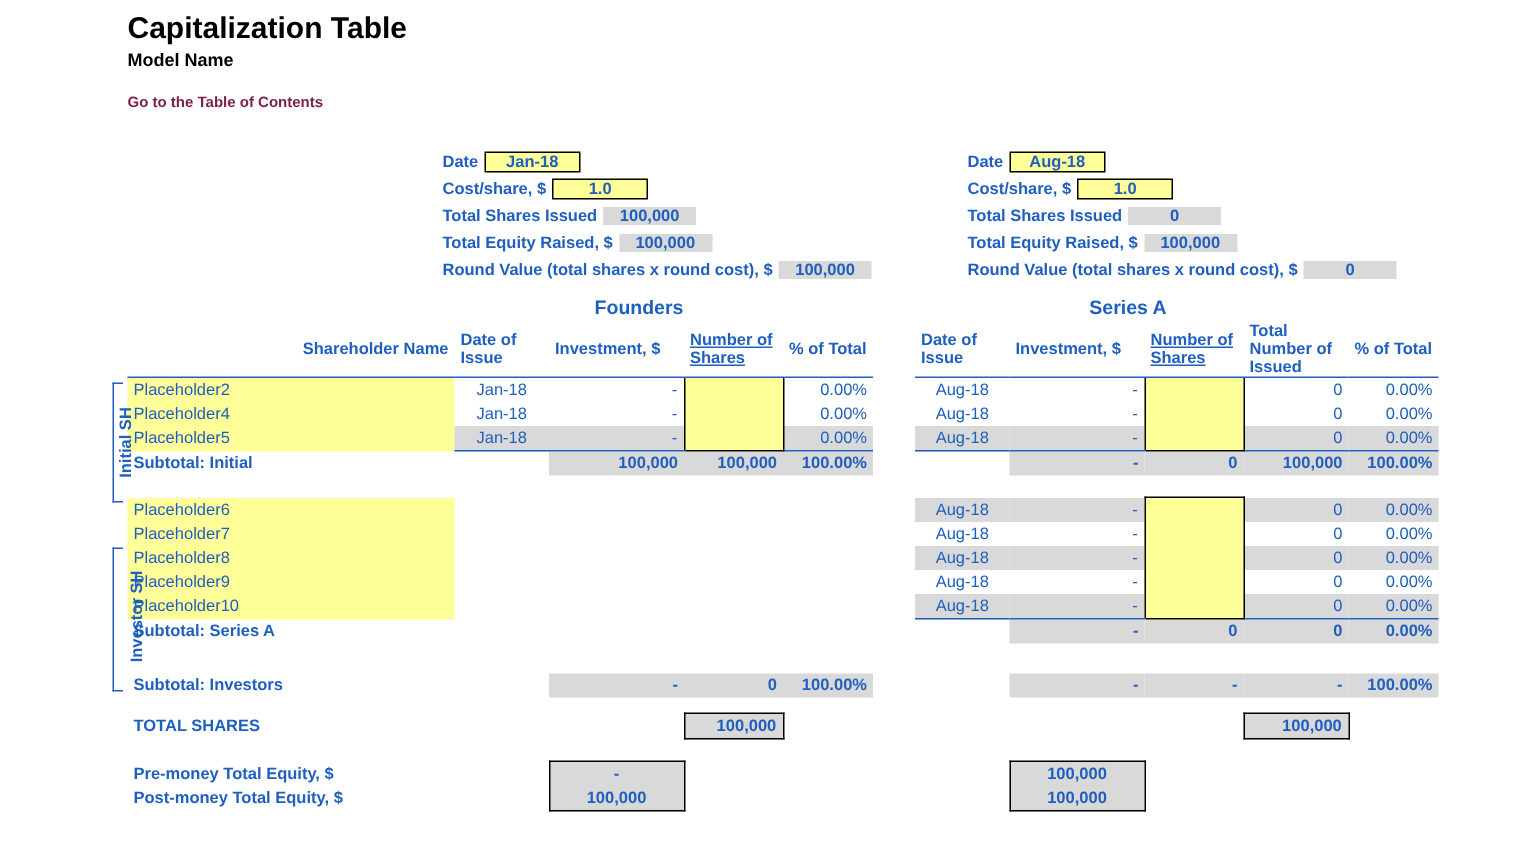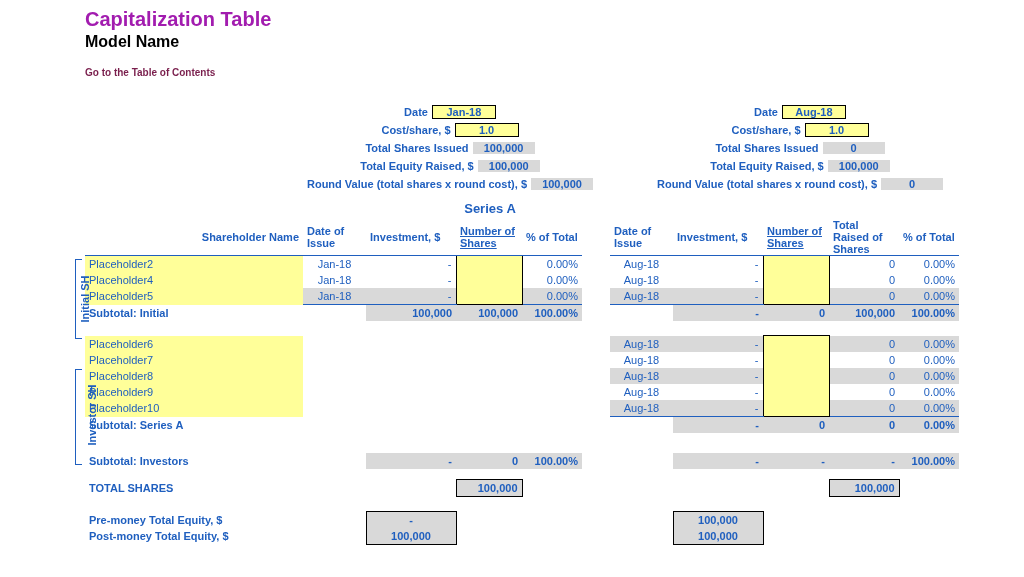--- a/index.html
+++ b/index.html
@@ -5,25 +5,25 @@
   body {
     margin: 0;
     padding: 0;
     font-family: Arial, sans-serif;
     font-size: 11px;
     background: #fff;
     color: #000;
     width: 1024px;
   }
   .wrap { padding: 8px 40px 20px 85px; }
-  .title { font-size: 20px; font-weight: bold; color: #a21caf; margin: 0; }
-  .subtitle { font-size: 16px; font-weight: bold; color: #000; margin: 2px 0 0 0; }
+  .title { font-size: 20px; font-weight: bold; color: #000000; margin: 0; }
+  .subtitle { font-size: 12px; font-weight: bold; color: #000; margin: 2px 0 0 0; }
   .toc { font-size: 10px; font-weight: bold; color: #7a1f4d; margin: 16px 0 25px 0; }
   .summary-row { display: flex; }
-  .summary-block { display: flex; flex-direction: column; align-items: center; }
+  .summary-block { display: flex; flex-direction: column; align-items: flex-start; }
   .summary-line { display: flex; align-items: center; height: 18px; }
   .s-label { font-weight: bold; color: #1f5fbf; text-align: right; padding-right: 4px; white-space: nowrap; }
   .s-val { width: 62px; text-align: center; font-weight: bold; }
   .yellow-cell { background: #ffff99; border: 1.5px solid #000; color: #1f5fbf; }
   .gray-cell { background: #d9d9d9; color: #1f5fbf; }
   .section-head { font-weight: bold; color: #1f5fbf; font-size: 13px; text-align: center; height: 20px; line-height: 20px; }
   .tbl { border-collapse: collapse; }
   .tbl td, .tbl th { padding: 0 4px; height: 16px; font-size: 11px; }
   .colhead { font-weight: bold; color: #1f5fbf; text-align: left; vertical-align: middle; border-bottom: 1.5px solid #1f5fbf; height: 38px; line-height: 12px; }
   .sh-head { border-bottom: 1.5px solid #1f5fbf; font-weight: bold; color: #1f5fbf; text-align: right; vertical-align: middle; }
@@ -102,38 +102,39 @@
         </div>
       <div class="summary-line">
           <span class="s-label">Round Value (total shares x round cost), $</span>
           <span class="s-val gray-cell">0</span>
         </div>
     </div>
   </div>
 
   <div style="display:flex; margin-top:6px">
     <div style="width:210px"></div>
+    <div class="section-head" style="width:262px">Founders</div>
     <div style="width:30px"></div>
     <div class="section-head" style="width:330px">Series A</div>
   </div>
 
   <div class="group-rel">
     <table class="tbl">
       <tbody>
           <tr>
         <th class="sh-head" style="width:210px">Shareholder Name</th>
         <th class="colhead w-date">Date of Issue</th>
         <th class="colhead w-inv">Investment, $</th>
         <th class="colhead w-sh">Number of Shares</th>
         <th class="colhead w-pct">% of Total</th>
         <th class="gap"></th>
         <th class="colhead w-date">Date of Issue</th>
         <th class="colhead w-inv">Investment, $</th>
         <th class="colhead w-sh">Number of Shares</th>
-        <th class="colhead w-tot">Total Raised of Shares</th>
+        <th class="colhead w-tot">Total Number of Issued</th>
         <th class="colhead w-pct">% of Total</th>
       </tr>
 
       <tr>
         <td class="name-cell">Placeholder2</td>
         <td class="ctr">Jan-18</td>
             <td class="num">-</td>
             <td class="num ybox share-col-border"></td>
             <td class="num">0.00%</td>
             <td></td>

